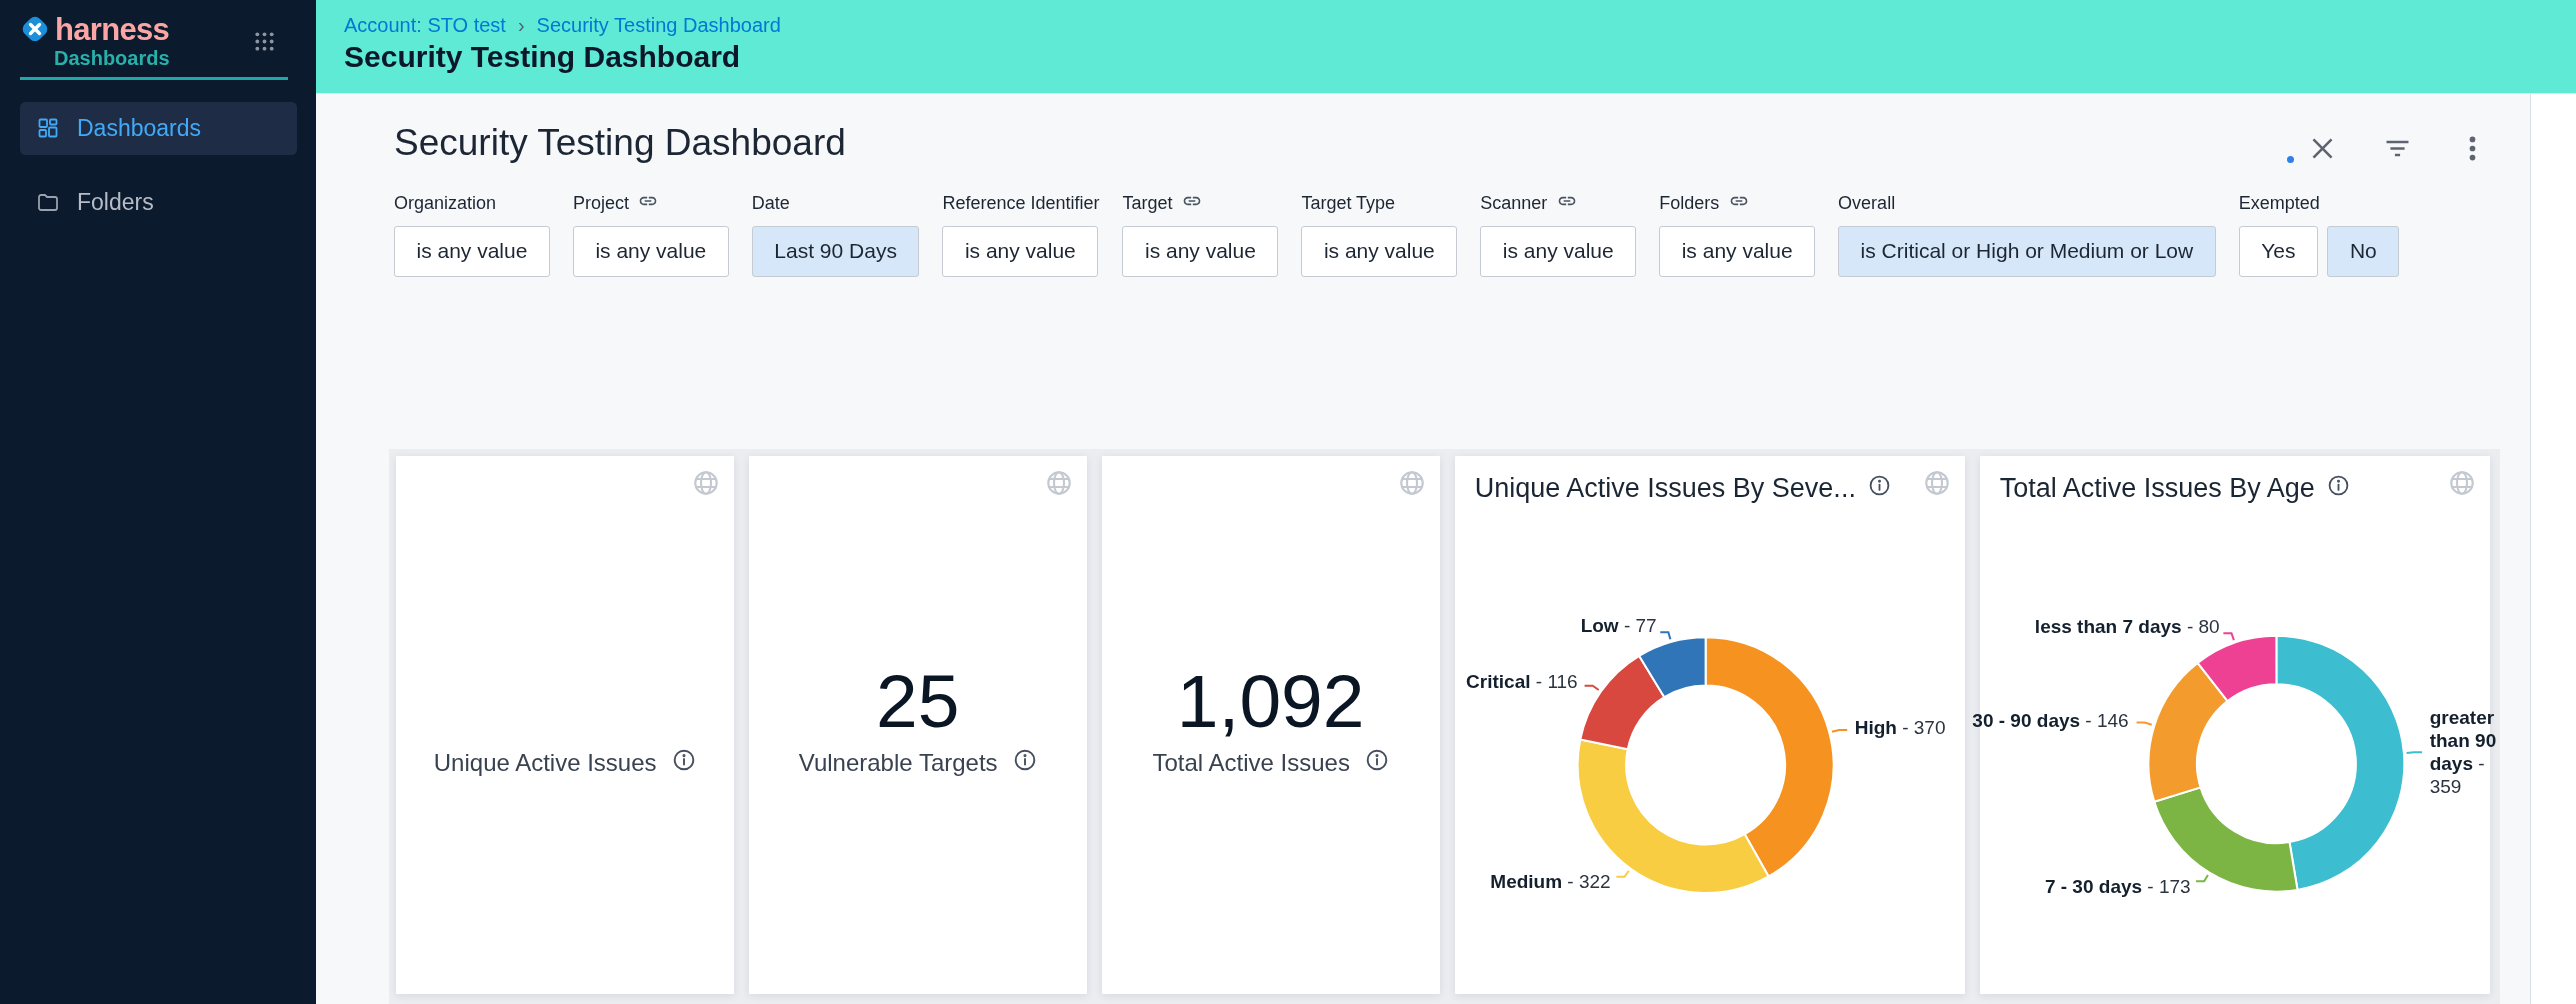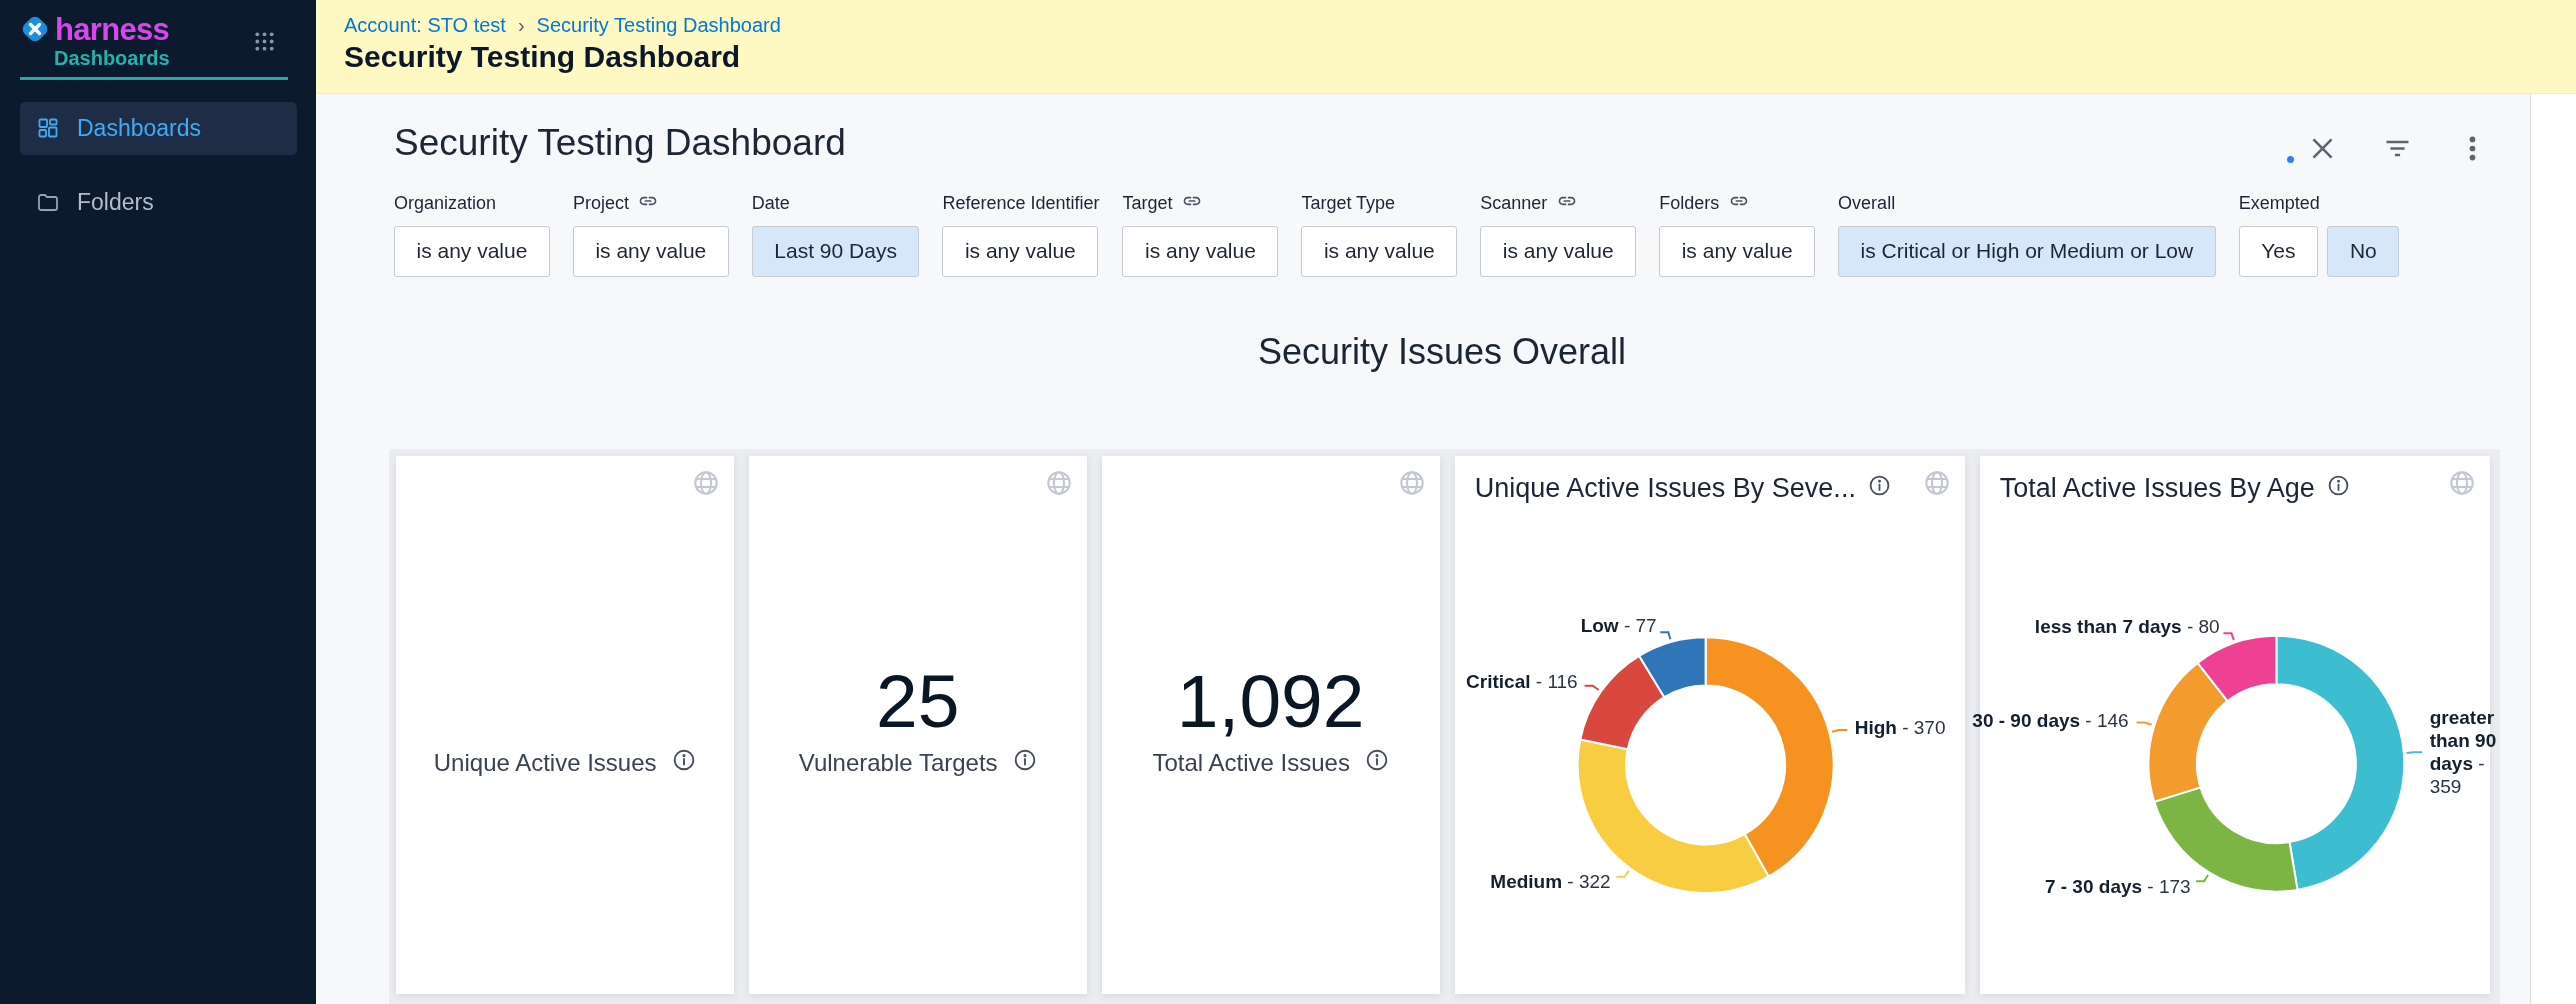--- a/index.html
+++ b/index.html
@@ -3,34 +3,34 @@
 <meta charset="utf-8">
 <style>
   * { box-sizing: border-box; margin: 0; padding: 0; }
   html,body { width: 2576px; height: 1005px; overflow: hidden; }
   body { font-family: "Liberation Sans", "DejaVu Sans", sans-serif; background: #f7f8fa; color:#1d2633; }
   .app { display: flex; width: 100%; height: 100%; }
 
   
   .sidebar { width: 316px; flex-shrink: 0; background: #0b1a2c; position: relative; }
   .brand-row { position: absolute; top: 12px; left: 19px; display: flex; align-items: center; }
-  .brand { font-size: 31px; font-weight: 700; color: #d946ef; margin-left: 4px; letter-spacing: -0.7px; }
+  .brand { font-size: 31px; font-weight: 700; color: #fca5a5; margin-left: 4px; letter-spacing: -0.7px; }
   .apps-grid { position: absolute; top: 30px; right: 40px; }
   .product { position: absolute; top: 47px; left: 54px; font-size: 20px; font-weight: 600; color: #28b0ab; }
   .teal-line { position: absolute; top: 77px; left: 19.5px; width: 268px; height: 2.7px; background: #1ea8a8; }
   .nav { position: absolute; top: 102px; left: 0; right: 0; }
   .nav-item { display: flex; align-items: center; height: 53px; margin: 0 19.5px; border-radius: 5.4px; padding-left: 16px; cursor: pointer; }
   .nav-item.active { background: #1e2d45; }
   .nav-label { margin-left: 17.5px; font-size: 23px; color: #b6bcc7; }
   .nav-item.active .nav-label { color: #41aaf7; font-weight: 500; }
   .nav-item + .nav-item { margin-top: 21px; }
 
   
   .main { flex: 1; display: flex; flex-direction: column; min-width: 0; }
-  .topbar { height: 94px; background: #fef9c3; border-bottom: 1.3px solid #e7e9ed; position: relative; flex-shrink: 0; }
+  .topbar { height: 94px; background: #5eead4; border-bottom: 1.3px solid #e7e9ed; position: relative; flex-shrink: 0; }
   .breadcrumb { position: absolute; top: 13.5px; left: 28px; display: flex; align-items: center; gap: 12px; font-size: 20px; }
   .crumb { color: #0278d5; text-decoration: none; cursor: pointer; }
   .crumb-sep { color: #51606f; font-size: 20px; }
   .page-title { position: absolute; top: 40px; left: 28px; font-size: 30px; font-weight: 700; color: #0c1829; }
 
   .content { flex: 1; position: relative; background: #f7f8fa; }
   .scroll-gutter { position: absolute; top: 0; right: 0; width: 46px; height: 100%; background: #ffffff; border-left: 1.3px solid #dcdfe5; }
   .content-inner { position: absolute; top: 0; left: 0; right: 46px; bottom: 0; }
 
   .dash-title { position: absolute; top: 28px; left: 78px; font-size: 37px; font-weight: 400; color: #1c2634; }
@@ -240,21 +240,20 @@
                 <span>Exempted</span>
               </div>
             <div class="toggle">
               <button class="chip">Yes</button>
               <button class="chip chip-hl">No</button>
             </div>
           </div>
 
         </div>
 
-        <h3 class="section-title">Security Issues Overall</h3>
 
         <div class="cards-bg">
           <div class="cards">
 
             <div class="card tile">
               <span class="globe">
                 <svg width="28" height="28" viewBox="0 0 24 24" fill="none" stroke="#c4c9d1" stroke-width="1.8">
                     <circle cx="12" cy="12" r="9.2"></circle>
                     <ellipse cx="12" cy="12" rx="4.3" ry="9.2"></ellipse>
                     <path d="M3.4 8.6h17.2M3.4 15.4h17.2"></path>

